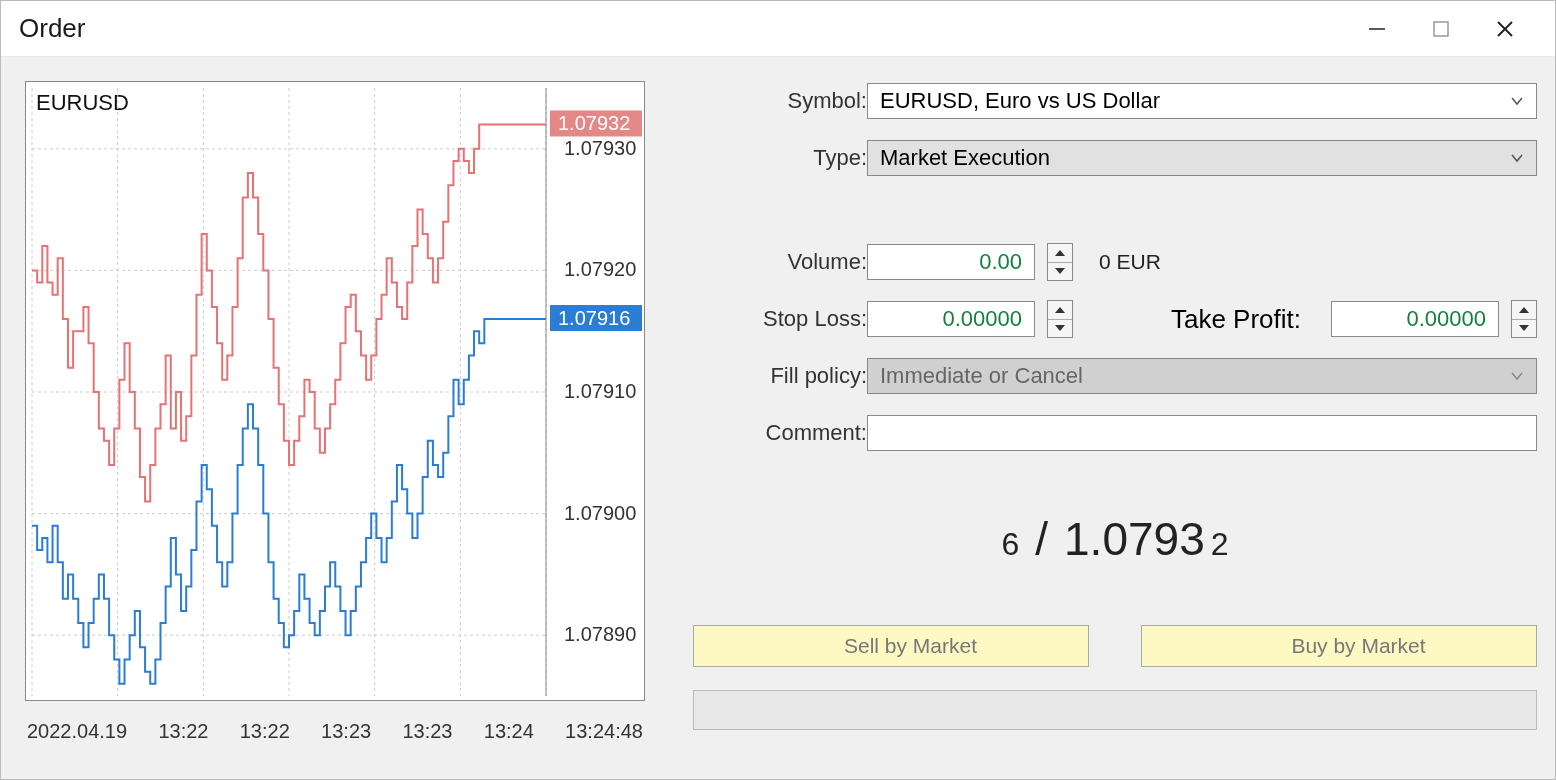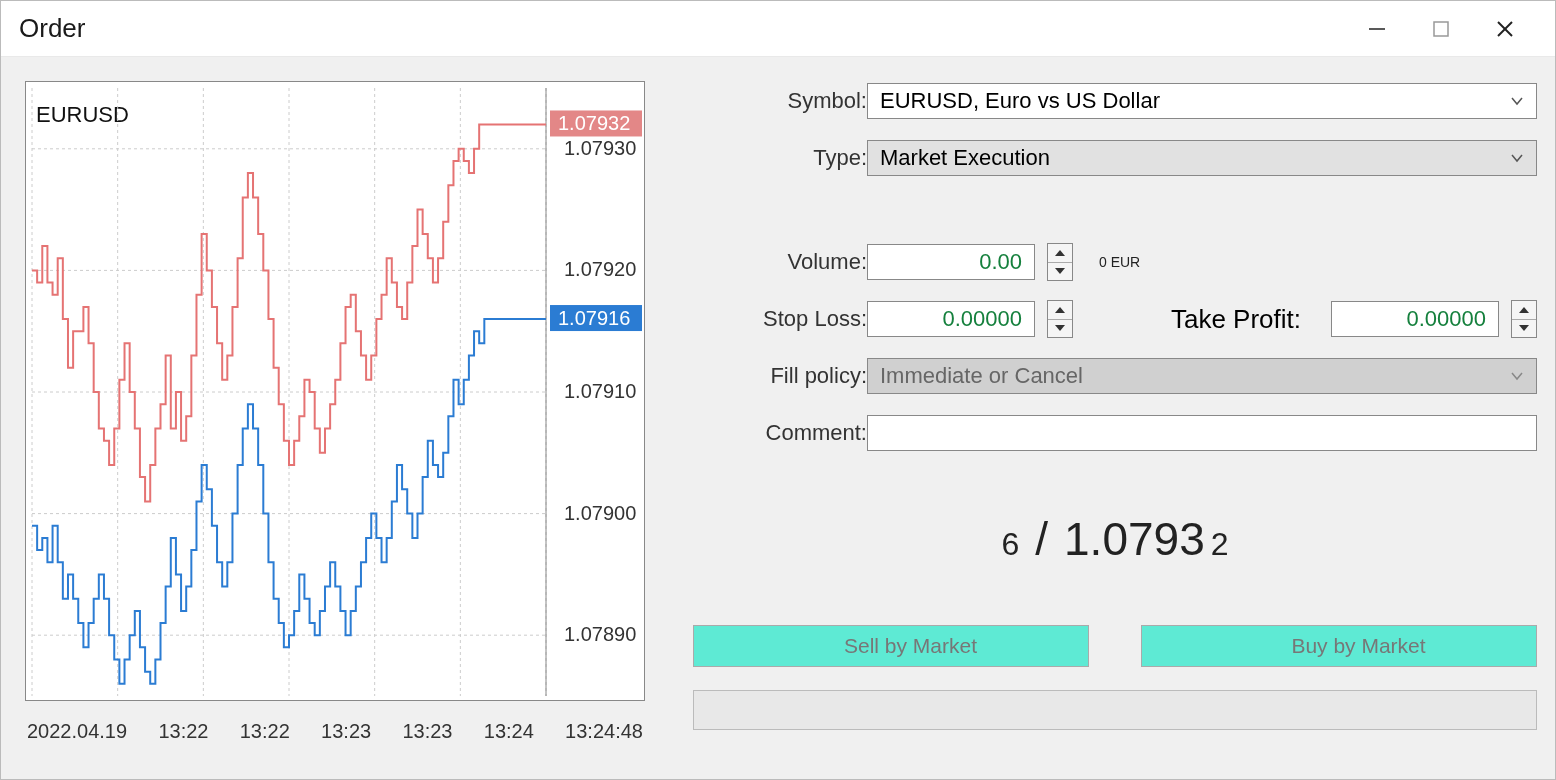--- a/index.html
+++ b/index.html
@@ -57,21 +57,21 @@
     }
     .chart-box {
       width: 620px;
       height: 620px;
       background: #fff;
       border: 1px solid #888;
       position: relative;
     }
     .chart-symbol {
       position: absolute;
-      top: 20px;
+      top: 8px;
       left: 10px;
       font-size: 22px;
       color: #111;
     }
     .xaxis {
       height: 32px;
       display: flex;
       justify-content: space-between;
       padding: 19px 2px 0 2px;
       font-size: 20px;
@@ -142,21 +142,21 @@
     .spinner svg { width:10px; height:6px; }
     .spacer1 { height: 44px; }
     .sub-label {
       flex: 0 0 154px;
       text-align: center;
       font-size: 26px;
       color: #000000;
       padding-right: 12px;
       margin-left: 80px;
     }
-    .vol-unit { font-size: 14px; color: #222; margin-left: 14px; }
+    .vol-unit { font-size: 21px; color: #222; margin-left: 14px; }
     .price-display {
       margin-top: 42px;
       text-align: center;
       font-size: 46px;
       color: #222;
       display:flex;
       justify-content:center;
       align-items:baseline;
       gap: 6px;
     }
@@ -164,21 +164,21 @@
     .price-display .small { font-size: 32px; }
     .btn-row {
       display: flex;
       gap: 52px;
       margin-top: 56px;
     }
     .btn-row .act-btn {
       flex: 1;
       height: 42px;
       border: 1px solid #aaa;
-      background: #5eead4;
+      background: #fef9c3;
       display:flex;
       align-items:center;
       justify-content:center;
       font-size: 21px;
       color: #777;
       padding-left: 39px;
     }
     .status-bar {
       height: 40px;
       margin-top: 20px;

